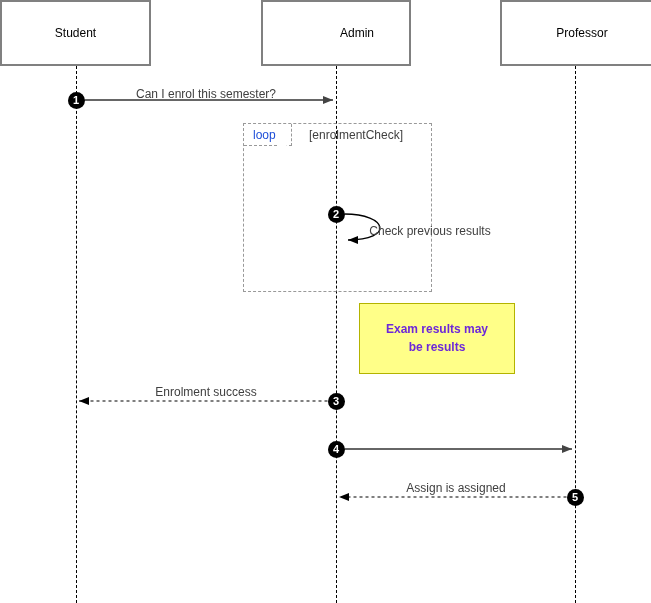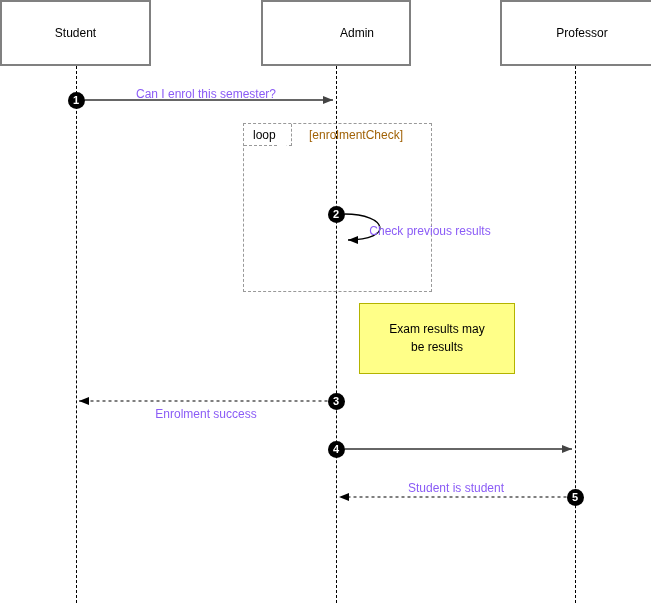--- a/index.html
+++ b/index.html
@@ -72,51 +72,52 @@
     top: -3px;
     width: 20px;
     height: 20px;
     background: #ffffff;
     transform: rotate(45deg);
     transform-origin: 0 0;
   }
   .fragment-op {
     position: absolute;
     font-size: 12px;
-    color: #000000;
+    color: #1d4ed8;
     white-space: nowrap;
   }
   .fragment-guard {
     position: absolute;
     font-size: 12px;
-    color: #a16207;
+    color: #404040;
     white-space: nowrap;
   }
   
   .note {
     position: absolute;
     box-sizing: border-box;
     border: 1px solid #b3b300;
     background: #ffff88;
     display: flex;
     align-items: center;
     justify-content: center;
     text-align: center;
   }
   .note-text {
     font-size: 12px;
-    color: #000000;
+    color: #6d28d9;
     line-height: 1.45;
     padding: 0 8px;
+    font-weight: bold;
   }
   
   .msg-label {
     position: absolute;
     font-size: 12px;
-    color: #8b5cf6;
+    color: #404040;
     white-space: nowrap;
     text-align: center;
   }
   .seq-num {
     position: absolute;
     width: 17px;
     height: 17px;
     border-radius: 50%;
     background: #000000;
     color: #ffffff;
@@ -183,22 +184,22 @@
         <line x1="84.5" y1="100" x2="333" y2="100" stroke="#666666" stroke-width="2" marker-end="url(#ah-solid)"></line>
         <path d="M344.5,214 C388,214 394,240 348,240" fill="none" stroke="#000000" stroke-width="1.4" marker-end="url(#ah-open)"></path>
         <line x1="327.5" y1="401" x2="79" y2="401" stroke="#000000" stroke-width="1.2" stroke-dasharray="3,3" marker-end="url(#ah-open)"></line>
         <line x1="344.5" y1="449" x2="572" y2="449" stroke="#666666" stroke-width="2" marker-end="url(#ah-solid)"></line>
         <line x1="566.5" y1="497" x2="339" y2="497" stroke="#000000" stroke-width="1.2" stroke-dasharray="3,3" marker-end="url(#ah-open)"></line>
       </g>
   </svg>
 
   <span class="msg-label" id="ml0" style="left: 206px; top: 87px; transform: translate(-50%, 0px);">Can I enrol this semester?</span>
   <span class="msg-label" id="ml1" style="left: 386px; top: 224px; transform: translate(-50%, 0px); margin-left: 44px;">Check previous results</span>
-  <span class="msg-label" id="ml2" style="left: 206px; top: 407px; transform: translate(-50%, 0px);">Enrolment success</span>
-  <span class="msg-label" id="ml4" style="left: 456px; top: 481px; transform: translate(-50%, 0px);">Student is student</span>
+  <span class="msg-label" id="ml2" style="left: 206px; top: 385px; transform: translate(-50%, 0px);">Enrolment success</span>
+  <span class="msg-label" id="ml4" style="left: 456px; top: 481px; transform: translate(-50%, 0px);">Assign is assigned</span>
 
   <span class="seq-num" id="sn0" style="left: 67.5px; top: 91.5px;">1</span>
   <span class="seq-num" id="sn1" style="left: 327.5px; top: 205.5px;">2</span>
   <span class="seq-num" id="sn2" style="left: 327.5px; top: 392.5px;">3</span>
   <span class="seq-num" id="sn3" style="left: 327.5px; top: 440.5px;">4</span>
   <span class="seq-num" id="sn4" style="left: 566.5px; top: 488.5px;">5</span>
 
 </div>
 
 </body></html>

